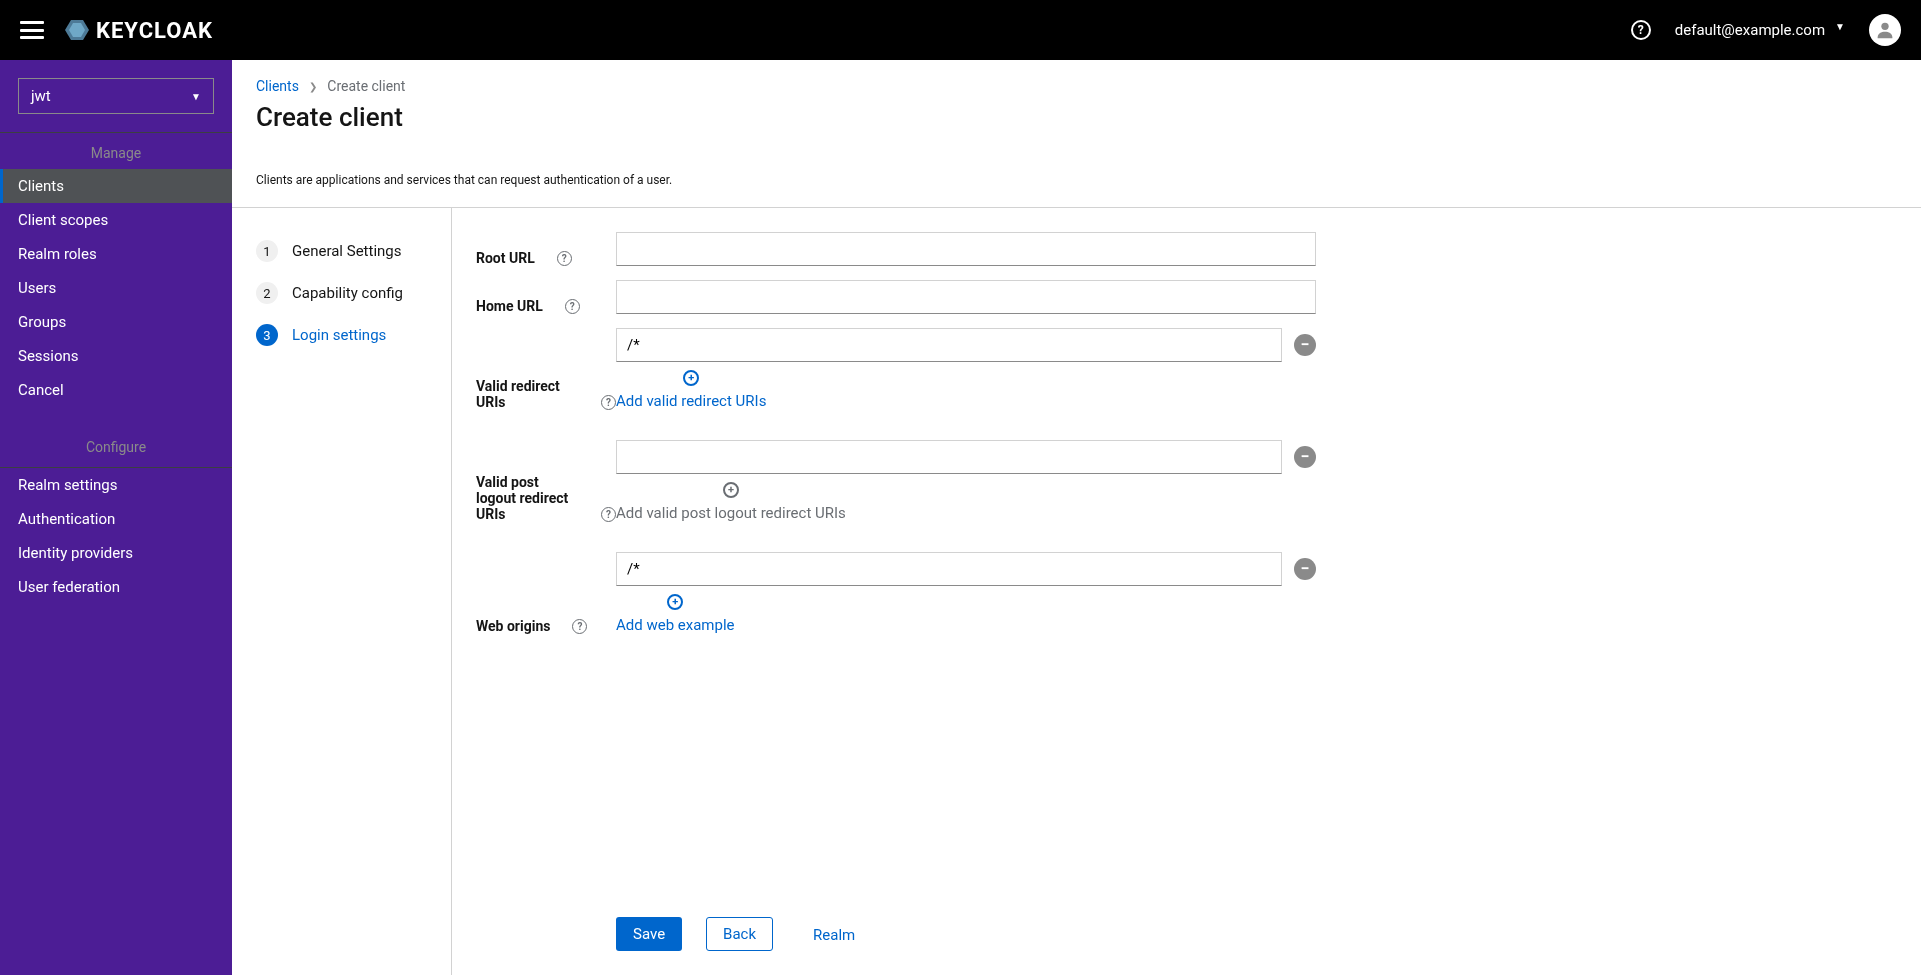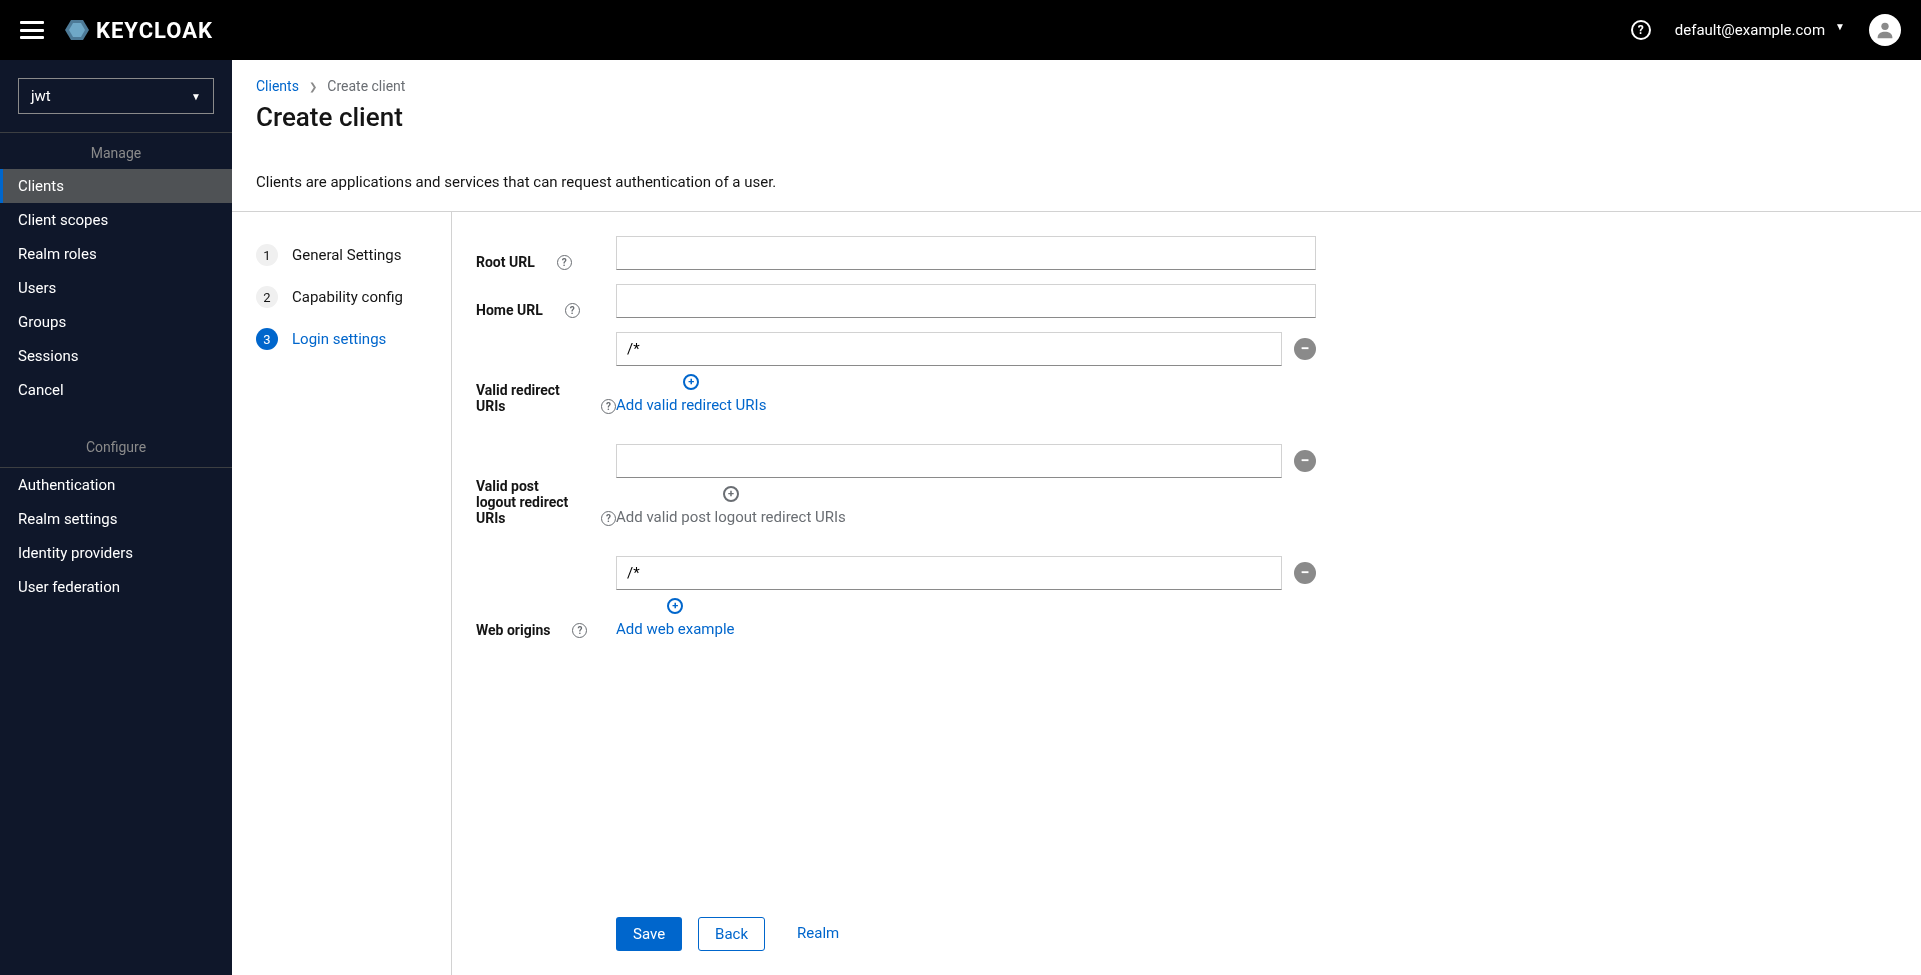--- a/index.html
+++ b/index.html
@@ -14,36 +14,36 @@
 .logo svg { margin-right: 6px; }
 .header-right { display: flex; align-items: center; gap: 24px; color: #fff; }
 .help-icon { width: 20px; height: 20px; border: 2px solid #fff; border-radius: 50%; display: flex; align-items: center; justify-content: center; font-size: 12px; font-weight: bold; cursor: pointer; }
 .user-menu { display: flex; gap: 10px; cursor: pointer; font-size: 15px; }
 .user-menu .caret { font-size: 10px; }
 .avatar { width: 32px; height: 32px; border-radius: 50%; background: #fff; display: flex; align-items: center; justify-content: center; }
 .avatar svg { fill: #8a8a8a; }
 
 
 .container { display: flex; height: calc(100vh - 60px); }
-.sidebar { width: 232px; background: #0f172a; color: #fff; flex-shrink: 0; overflow-y: auto; }
+.sidebar { width: 232px; background: #4c1d95; color: #fff; flex-shrink: 0; overflow-y: auto; }
 .realm-select { margin: 18px; padding: 8px 12px; border: 1px solid #8a8a8a; color: #fff; display: flex; justify-content: space-between; align-items: center; cursor: pointer; font-size: 15px; }
 .realm-select .caret { font-size: 10px; }
 .nav-section-title { padding: 12px 18px 8px; font-size: 14px; color: #8a8a8a; text-align: center; }
 .nav-item { padding: 8px 18px; font-size: 15px; cursor: pointer; color: #fff; }
 .nav-item.active { background: #4f5255; border-left: 3px solid #0066cc; padding-left: 15px; }
 .nav-divider { height: 1px; background: #3c3f42; margin-top: 4px; }
 
 
 .main { flex: 1; background: #fff; overflow-y: auto; display: flex; flex-direction: column; }
 .breadcrumb { padding: 18px 24px 8px; font-size: 14px; color: #6a6e73; display: flex; align-items: center; gap: 10px; }
 .breadcrumb a { color: #0066cc; text-decoration: none; }
 .breadcrumb .sep { color: #8a8a8a; font-size: 10px; }
 .page-header { padding: 0 24px 20px; }
 .page-title { font-size: 26px; font-weight: 500; margin-bottom: 4px; }
-.page-desc { font-size: 15px; color: #151515; margin-top: 41px; }
+.page-desc { font-size: 12px; color: #151515; margin-top: 41px; }
 .header-divider { height: 1px; background: #d2d2d2; }
 
 
 .wizard-body { display: flex; flex: 1; }
 .wizard-nav { width: 220px; padding: 32px 24px; border-right: 1px solid #d2d2d2; }
 .wiz-step { display: flex; align-items: center; gap: 14px; margin-bottom: 20px; cursor: pointer; font-size: 15px; }
 .wiz-num { width: 22px; height: 22px; border-radius: 50%; background: #f0f0f0; color: #151515; display: flex; align-items: center; justify-content: center; font-size: 13px; }
 .wiz-step.active .wiz-num { background: #0066cc; color: #fff; }
 .wiz-step.active .wiz-label { color: #0066cc; }
 
@@ -57,21 +57,21 @@
 .text-input { width: 100%; height: 34px; border: 1px solid #d2d2d2; border-bottom: 1px solid #8a8a8a; padding: 0 10px; font-size: 15px; background: #fff; outline: none; }
 .remove-btn { width: 22px; height: 22px; border-radius: 50%; background: #8a8a8a; color: #fff; display: flex; align-items: center; justify-content: center; cursor: pointer; flex-shrink: 0; font-weight: bold; line-height: 1; }
 .add-link { display: inline-flex; align-items: center; gap: 6px; color: #0066cc; font-size: 15px; cursor: pointer; margin-top: 8px; flex-direction: column; }
 .add-link.disabled { color: #6a6e73; cursor: default; }
 .add-icon { width: 16px; height: 16px; border-radius: 50%; border: 2px solid currentColor; display: inline-flex; align-items: center; justify-content: center; font-size: 11px; font-weight: bold; line-height: 1; position: relative; }
 .add-icon::before { content: "+"; position: absolute; top: 50%; left: 50%; transform: translate(-50%, -52%); }
 .row-gap-sm { margin-bottom: 14px; }
 .row-gap-lg { margin-bottom: 30px; }
 
 
-.footer-actions { margin-top: auto; padding: 24px 0 24px 140px; display: flex; align-items: flex-start; gap: 16px; }
+.footer-actions { margin-top: auto; padding: 24px 0 24px 140px; display: flex; align-items: flex-end; gap: 24px; }
 .btn { padding: 7px 16px; font-size: 15px; border-radius: 3px; cursor: pointer; border: 1px solid transparent; }
 .btn-primary { background: #0066cc; color: #fff; }
 .btn-secondary { background: #fff; color: #0066cc; border-color: #0066cc; }
 .btn-link { background: none; color: #0066cc; border: none; }
 </style>
 </head>
 <body>
 
 <div class="header">
   <div class="header-left">
@@ -114,22 +114,22 @@
     <div class="nav-item active">Clients</div>
     <div class="nav-item">Client scopes</div>
     <div class="nav-item">Realm roles</div>
     <div class="nav-item">Users</div>
     <div class="nav-item">Groups</div>
     <div class="nav-item">Sessions</div>
     <div class="nav-item">Cancel</div>
     <div style="height: 20px;"></div>
     <div class="nav-section-title">Configure</div>
     <div class="nav-divider"></div>
+    <div class="nav-item">Realm settings</div>
     <div class="nav-item">Authentication</div>
-    <div class="nav-item">Realm settings</div>
     <div class="nav-item">Identity providers</div>
     <div class="nav-item">User federation</div>
   </div>
 
   <div class="main">
     <div class="breadcrumb">
       <a href="#">Clients</a>
       <span class="sep">❯</span>
       <span>Create client</span>
     </div>

